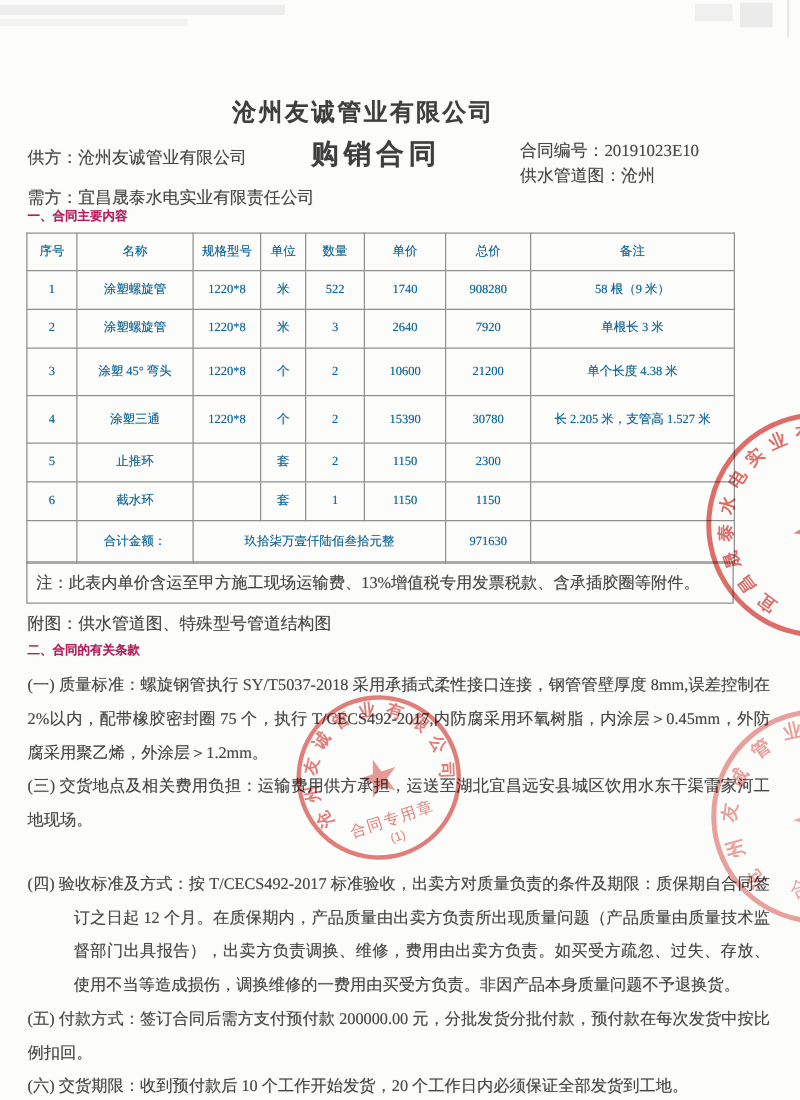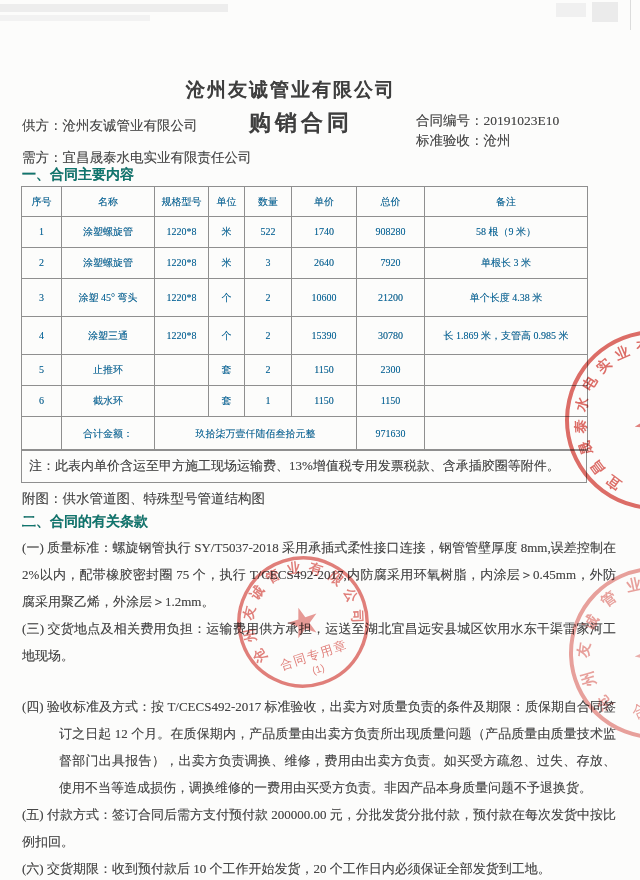--- a/index.html
+++ b/index.html
@@ -25,21 +25,21 @@
   }
   .doc-title{
     top:108px;left:0;width:602px;text-align:center;
     font-size:22px;font-weight:700;letter-spacing:4px;color:#3e3e3e;
   }
 
   
   .hline{ font-size:13.5px;color:#484848; }
   .meta-block div{ line-height:19.5px; }
 
-  .sec-heading{ font-size:14px;color:#0f766e;font-weight:600; }
+  .sec-heading{ font-size:10px;color:#be185d;font-weight:600; }
 
   
   table.items{
     position:absolute;left:21px;top:186px;width:566px;
     border-collapse:collapse;table-layout:fixed;
     font-size:10px;color:#0369a1;
   }
   table.items th,table.items td{
     border:1px solid #8f8f8f;text-align:center;vertical-align:middle;
     padding:1px 2px;font-weight:400;line-height:16px;
@@ -82,21 +82,21 @@
 
   <div class="abs hline txt" style="left:22px;top:117px;">
     <span>供方：</span><span>沧州友诚管业有限公司</span>
   </div>
   <div class="abs hline txt" style="left:22px;top:149px;">
     <span>需方：</span><span>宜昌晟泰水电实业有限责任公司</span>
   </div>
 
   <div class="abs hline meta-block txt" style="left:416px;top:111px;">
     <div><span>合同编号：</span><span>20191023E10</span></div>
-    <div><span>标准验收：</span><span>沧州</span></div>
+    <div><span>供水管道图：</span><span>沧州</span></div>
   </div>
 
   <div class="abs sec-heading txt" style="left:22px;top:166px;">一、合同主要内容</div>
 
   <table class="items txt">
     <colgroup>
       <col style="width:40px">
         <col style="width:93px">
         <col style="width:54px">
         <col style="width:36px">
@@ -147,21 +147,21 @@
           <td>单个长度 4.38 米</td>
     </tr>
     <tr class="h-38">
       <td>4</td>
           <td>涂塑三通</td>
       <td>1220*8</td>
           <td>个</td>
       <td>2</td>
           <td>15390</td>
       <td>30780</td>
-          <td style="line-height:15px;">长 1.869 米，支管高 0.985 米</td>
+          <td style="line-height:15px;">长 2.205 米，支管高 1.527 米</td>
     </tr>
     <tr class="h-31">
       <td>5</td>
           <td>止推环</td>
       <td></td>
           <td>套</td>
       <td>2</td>
           <td>1150</td>
       <td>2300</td>
           <td></td>

